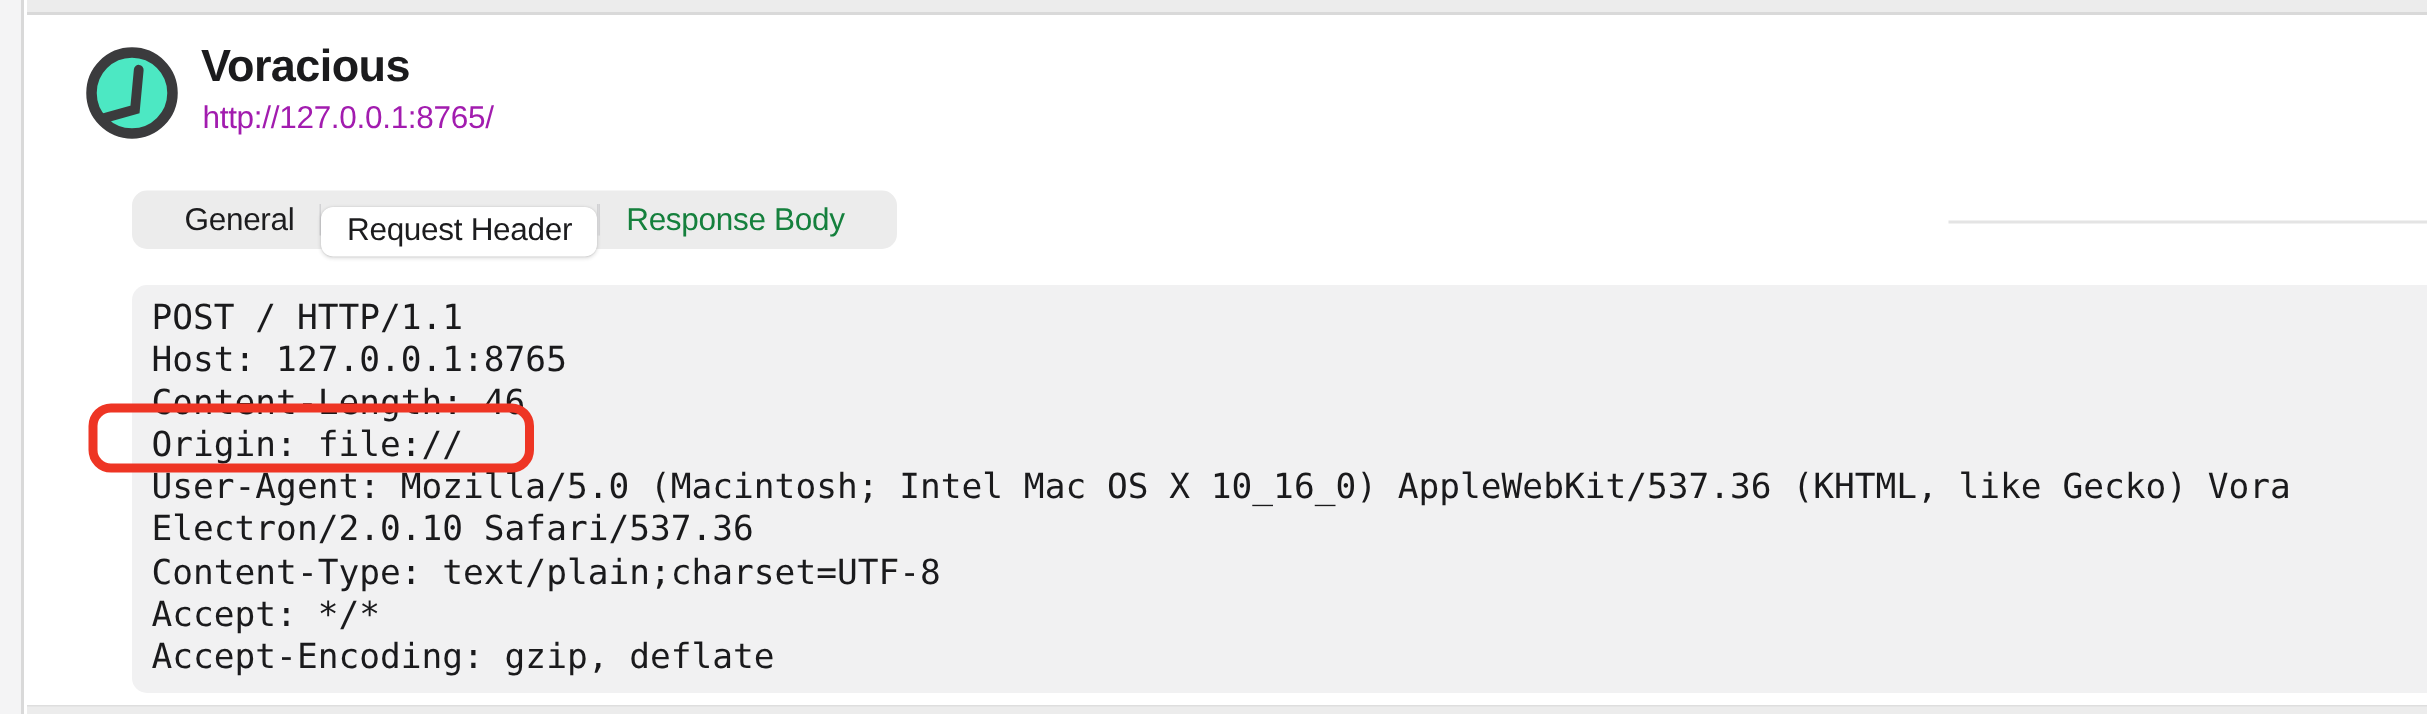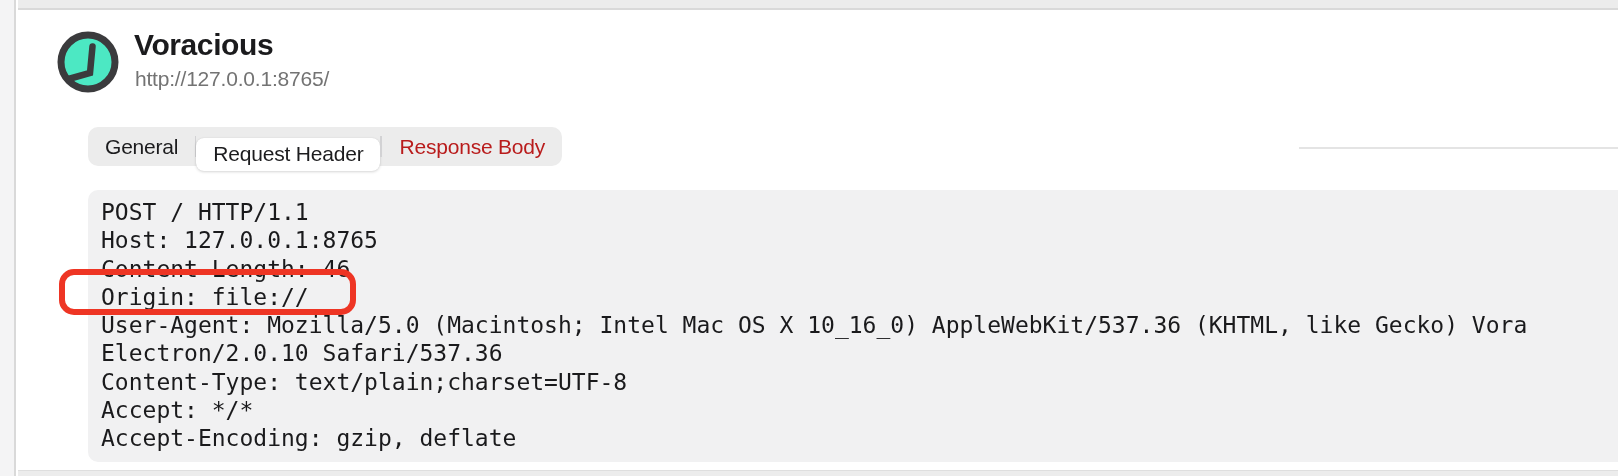--- a/index.html
+++ b/index.html
@@ -28,40 +28,40 @@
   }
 
   
   .app-icon { position: absolute; left: 56px; top: 30px; width: 64px; height: 64px; }
   .app-title {
     position: absolute; left: 134px; top: 28px;
     font-size: 30px; font-weight: bold; letter-spacing: -0.4px; color: #1b1b1d;
   }
   .app-url {
     position: absolute; left: 135px; top: 67px;
-    font-size: 21px; letter-spacing: -0.2px; color: #737373;
+    font-size: 21px; letter-spacing: -0.2px; color: #a21caf;
   }
 
   
   .tabbar {
     position: absolute; left: 88px; top: 127px; height: 39px;
     display: inline-flex; align-items: center;
-    background: #ececec; border-radius: 10px; padding: 0;
+    background: #ececec; border-radius: 10px; padding: 18px;
   }
   .tab {
     display: inline-flex; align-items: center; height: 33px;
     padding: 0 17px; font-size: 21px; letter-spacing: -0.2px;
     color: #1c1c1e; border-radius: 8px; white-space: nowrap; cursor: default;
   }
   .tab.selected {
     background: #ffffff;
     box-shadow: 0 1px 3px rgba(0,0,0,0.16), 0 0 1px rgba(0,0,0,0.10);
     margin-top: 15px;
   }
-  .tab.disabled { color: #b91c1c; }
+  .tab.disabled { color: #15803d; }
   .tab-divider { width: 1px; height: 21px; background: #d2d2d4; }
   .tabbar-rule {
     position: absolute; left: 1299px; top: 147px; right: 0; height: 2px;
     background: #e4e4e4;
   }
 
   
   .code-block {
     position: absolute; left: 88px; top: 190px; width: 1560px; height: 272px;
     background: #f1f1f2; border-radius: 10px;

